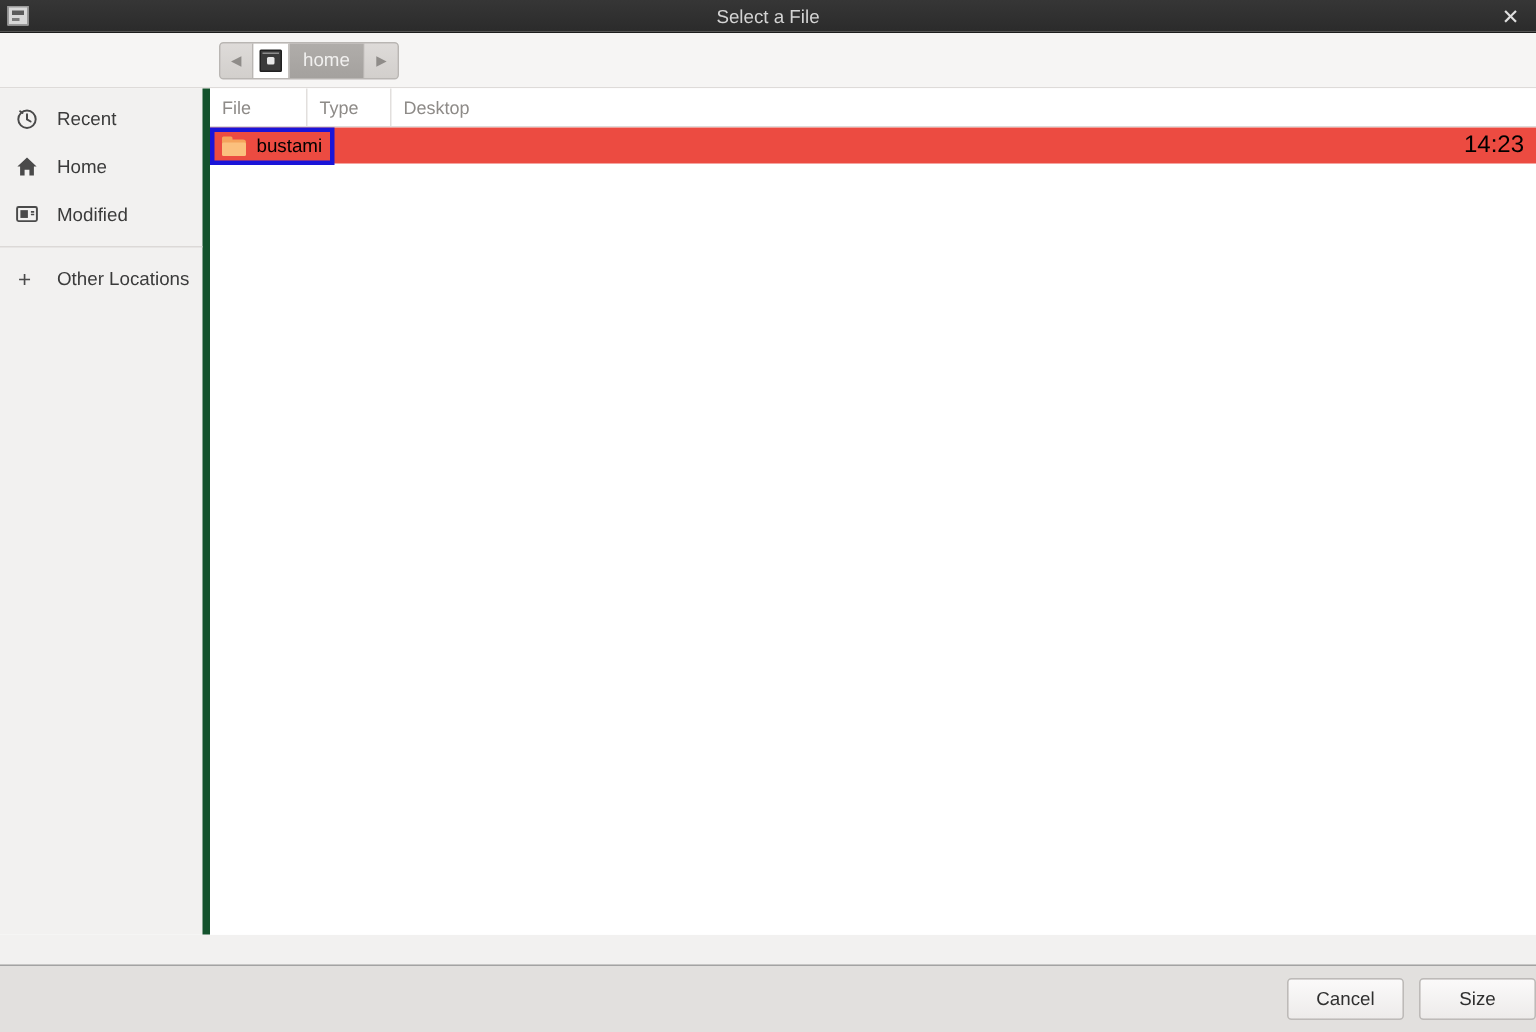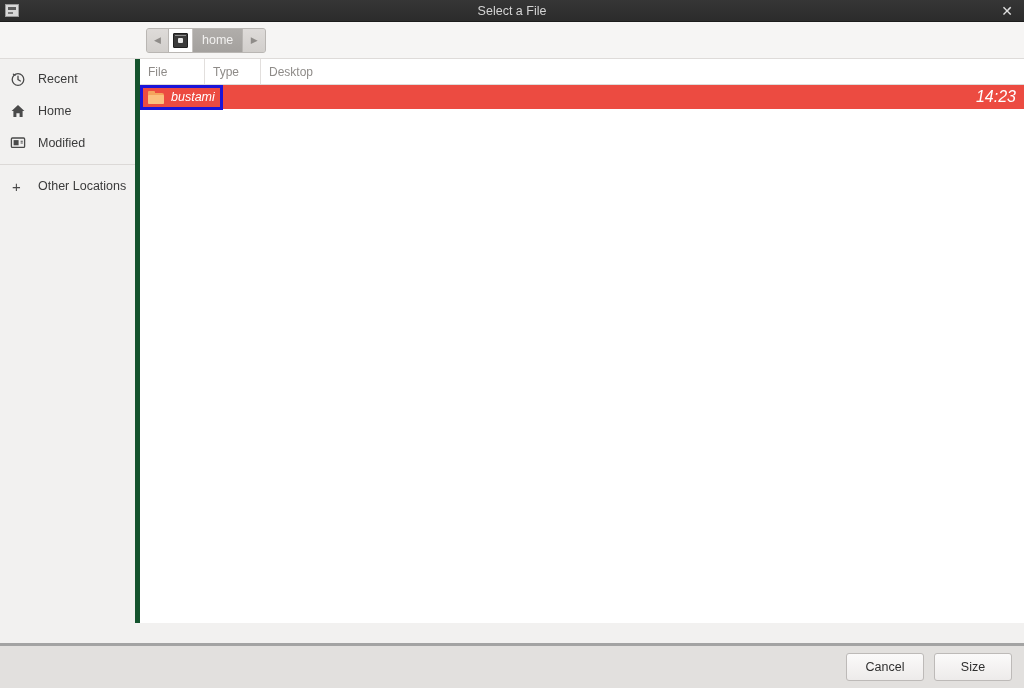--- a/index.html
+++ b/index.html
@@ -205,22 +205,21 @@
   .rows { flex: 1 1 auto; background: #ffffff; position: relative; }
   .row {
     display: flex;
     height: 24px;
     align-items: center;
     font-size: 12.5px;
     color: #2e2e2e;
   }
   .row.selected {
     background: #ec4b41;
-    color: #ffffff;
-    font-style: italic;
+    color: #000000;
   }
   .cell { display: flex; align-items: center; padding: 0 8px; height: 100%; }
   .cell-name { flex: 1 1 auto; min-width: 0; gap: 7px; }
   .cell-size { width: 64px; flex: 0 0 64px; }
   .cell-type { width: 56px; flex: 0 0 56px; }
   .cell-modified { width: 62px; flex: 0 0 62px; justify-content: flex-end; font-size: 16px; }
 
   .folder-icon {
     width: 16px; height: 13px;
     flex: 0 0 16px;
@@ -253,23 +252,22 @@
     border: 3px solid #1a14d8;
     pointer-events: none;
     z-index: 40;
   }
 
   
   .actionbar {
     flex: 0 0 45px;
     height: 45px;
     background: #e2e0de;
-    border-top: 3px solid #a3a3a3;
+    border-top: 1px solid #a3a3a3;
     display: flex; align-items: center; justify-content: flex-end;
-    padding-right: 12px;
     gap: 10px;
     margin-top: 20px;
   }
   .btn {
     min-width: 78px;
     height: 28px;
     padding: 0 14px;
     display: flex; align-items: center; justify-content: center;
     font-size: 12.5px;
     color: #2f2f2f;

